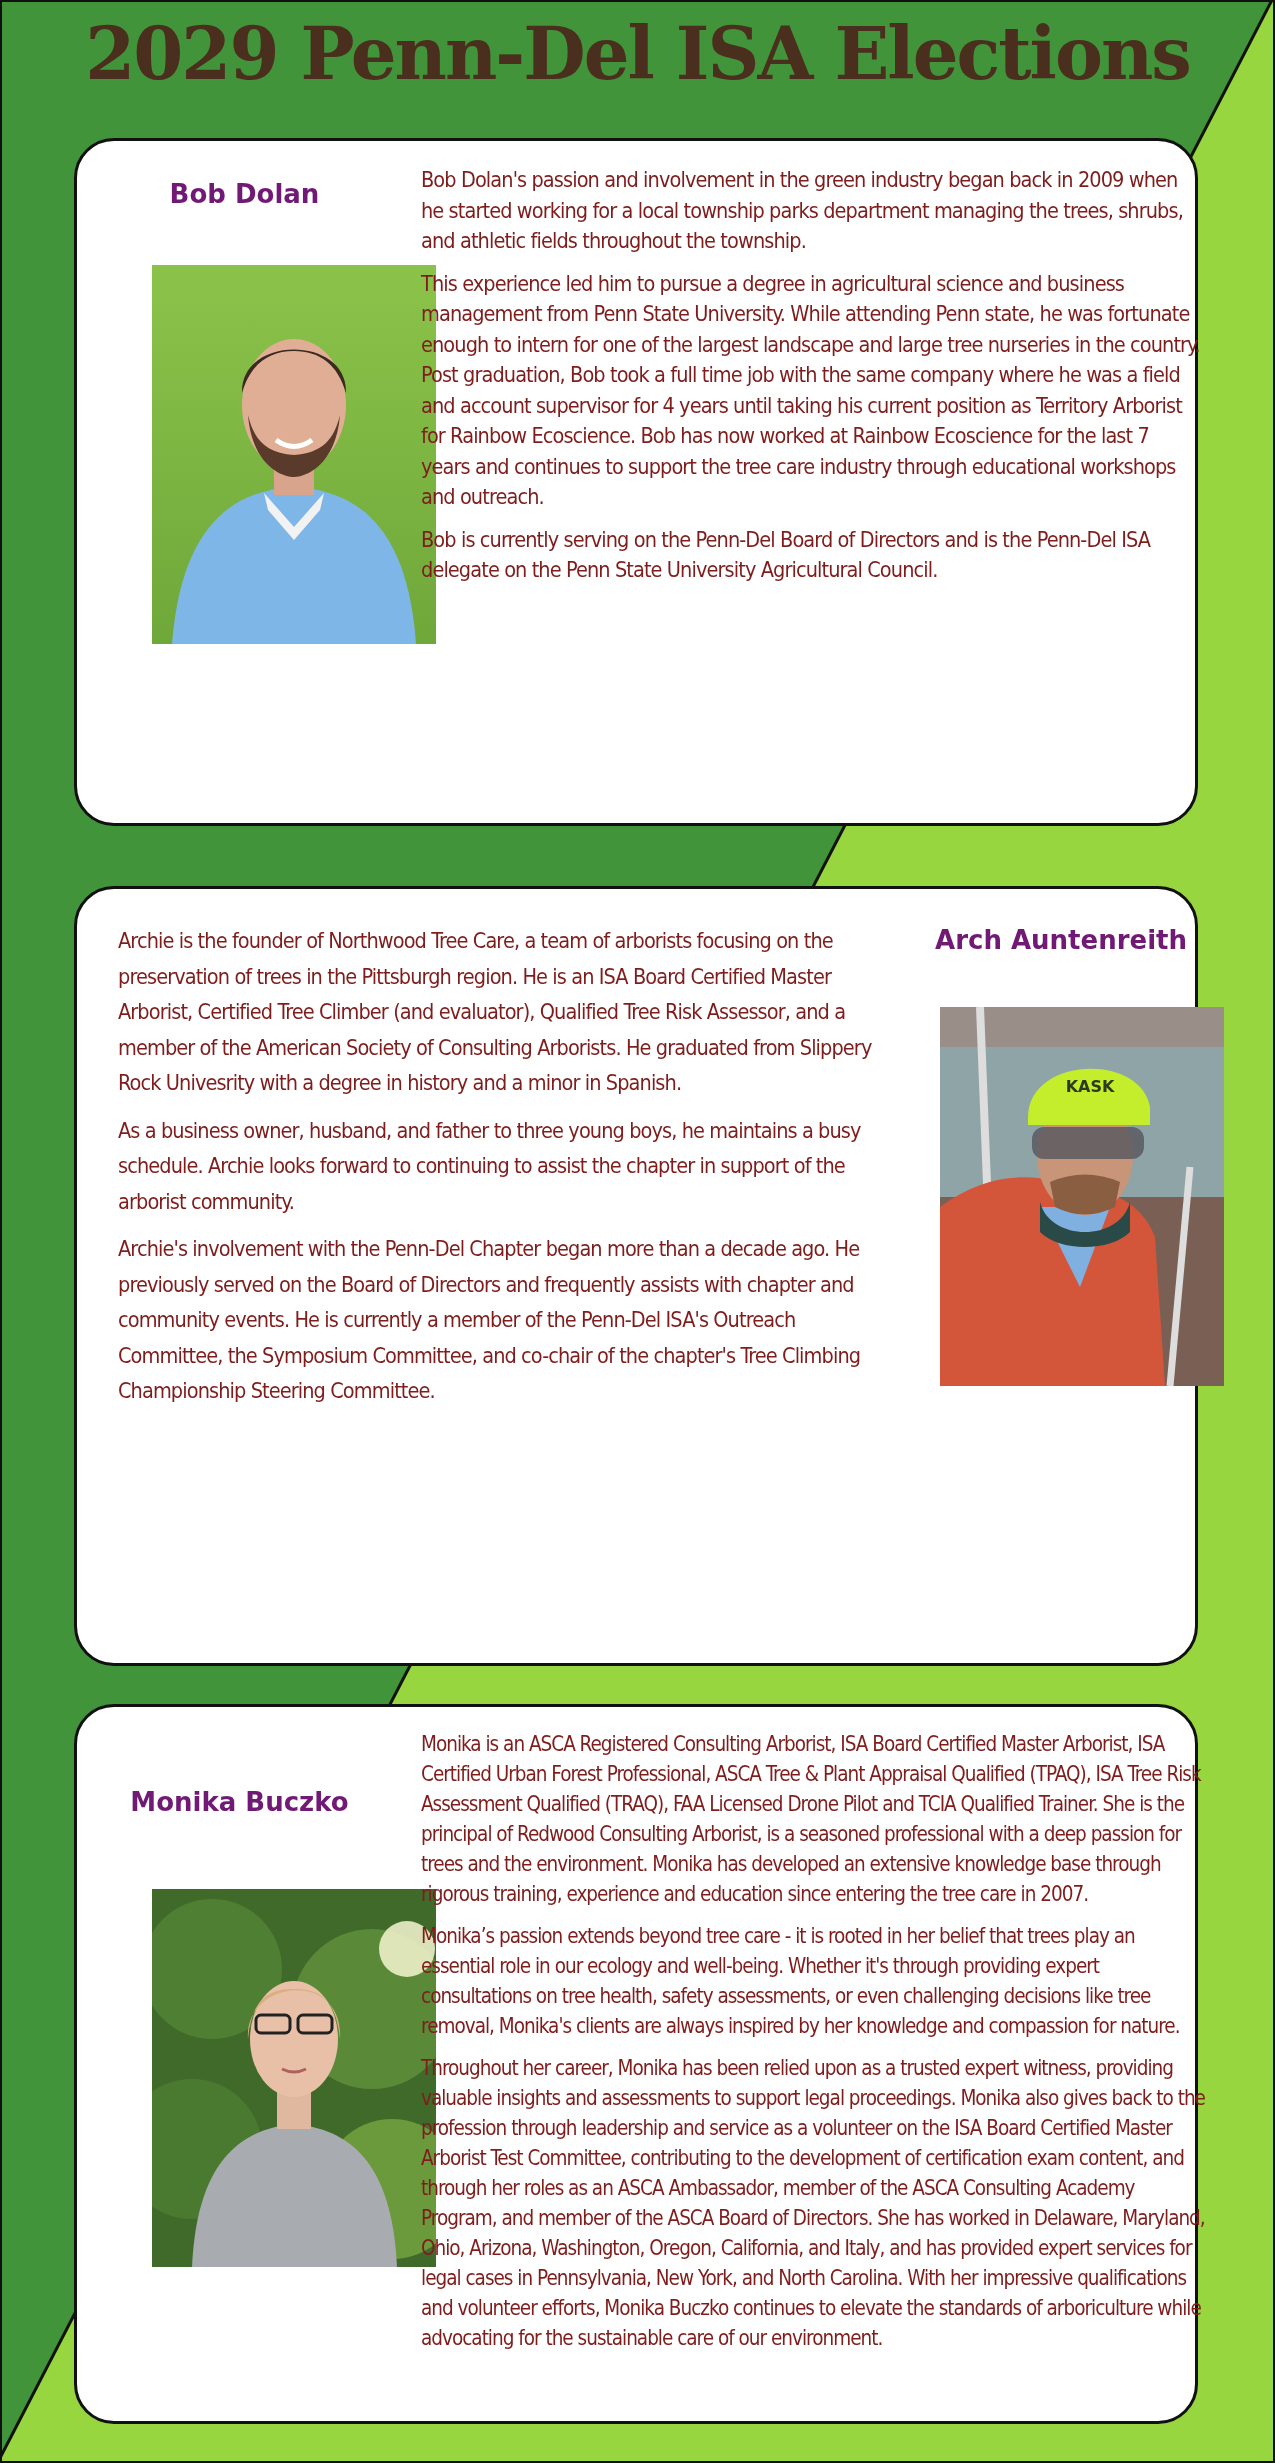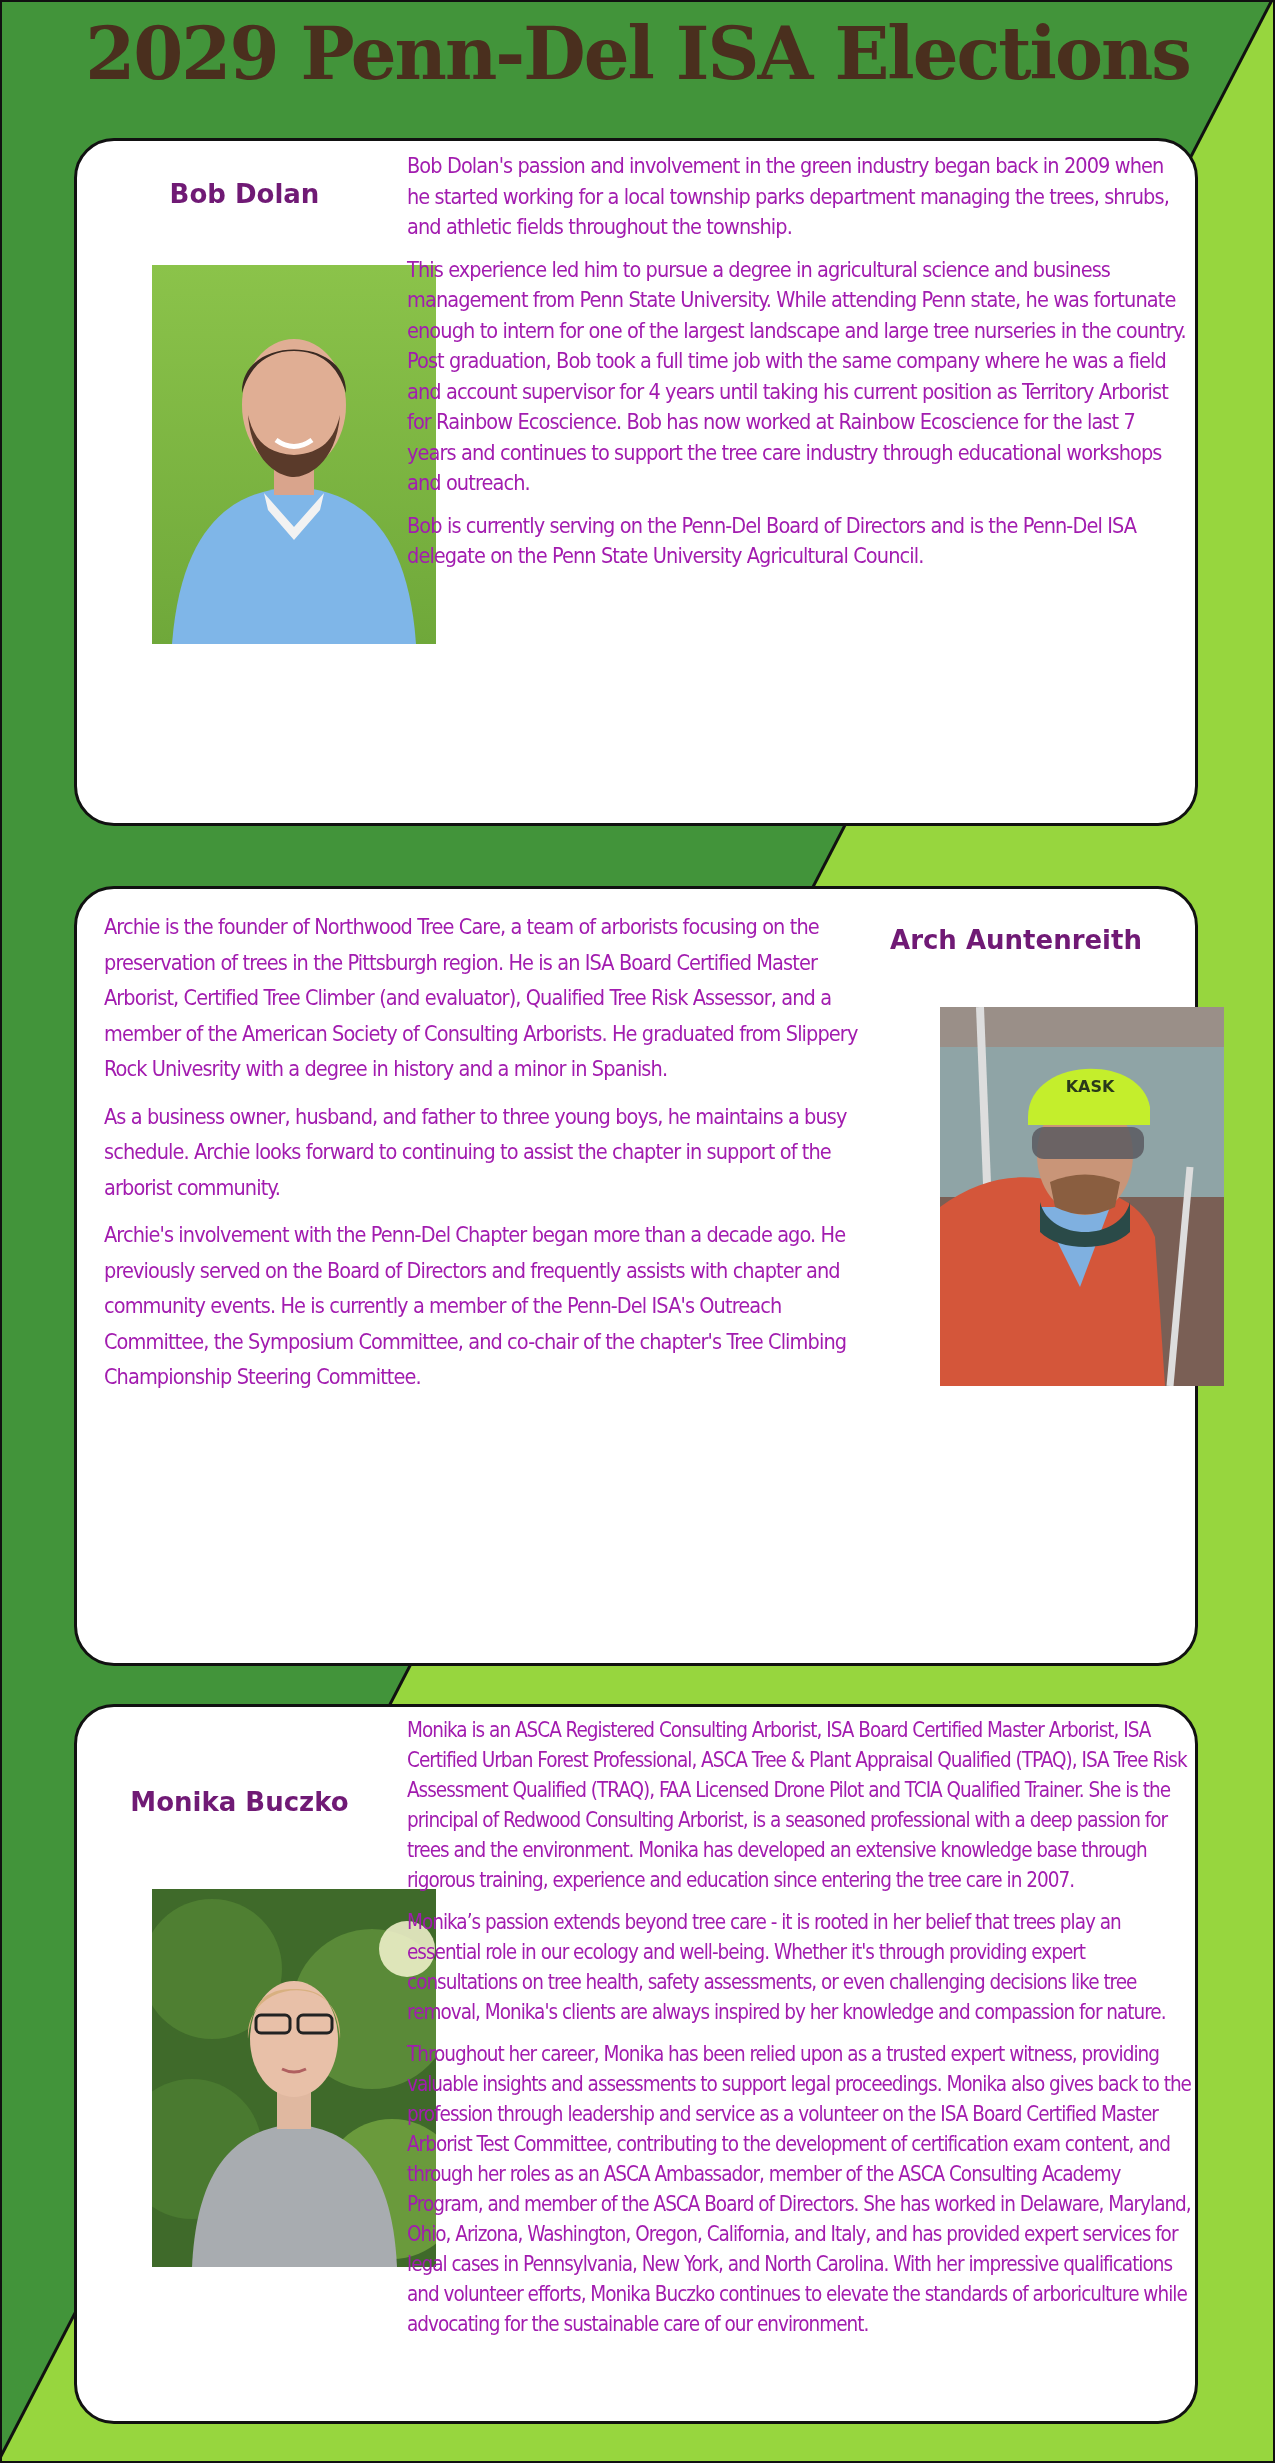--- a/index.html
+++ b/index.html
@@ -25,35 +25,35 @@
     z-index: 2; box-sizing: border-box;
   }
   .card .name {
     position: absolute; font-weight: bold; font-size: 26px; color: #701a75;
     text-align: center; margin: 0;
   }
   .card .photo {
     position: absolute; overflow: hidden; margin-left: 48px;
   }
   .card .bio {
-    position: absolute; color: #a21caf; margin: 0;
+    position: absolute; color: #7f1d1d; margin: 14px;
     font-family: "DejaVu Sans Condensed", "DejaVu Sans", sans-serif;
     font-stretch: condensed;
   }
   .card .bio p { margin: 0 0 12px 0; }
 
   
   #card-1 { top: 138px; height: 688px; }
   #card-1 .name { left: 20px; width: 295px; top: 38px; }
   #card-1 .photo { left: 27px; top: 124px; width: 284px; height: 379px; }
   #card-1 .bio { left: 330px; top: 10px; width: 780px; font-size: 21.5px; line-height: 30.5px; letter-spacing: -0.9px; }
 
   
   #card-2 { top: 886px; height: 780px; }
-  #card-2 .name { left: 784px; width: 310px; top: 36px; }
+  #card-2 .name { left: 800px; width: 310px; top: 36px; text-align: right; }
   #card-2 .photo { left: 815px; top: 118px; width: 284px; height: 379px; }
   #card-2 .bio { left: 27px; top: 20px; width: 770px; font-size: 21.5px; line-height: 35.5px; letter-spacing: -0.9px; }
 
   
   #card-3 { top: 1704px; height: 720px; }
   #card-3 .name { left: 15px; width: 295px; top: 80px; }
   #card-3 .photo { left: 27px; top: 182px; width: 284px; height: 378px; }
   #card-3 .bio { left: 330px; top: 8px; width: 785px; font-size: 20.5px; line-height: 30px; letter-spacing: -1px; }
 </style>
 </head>

